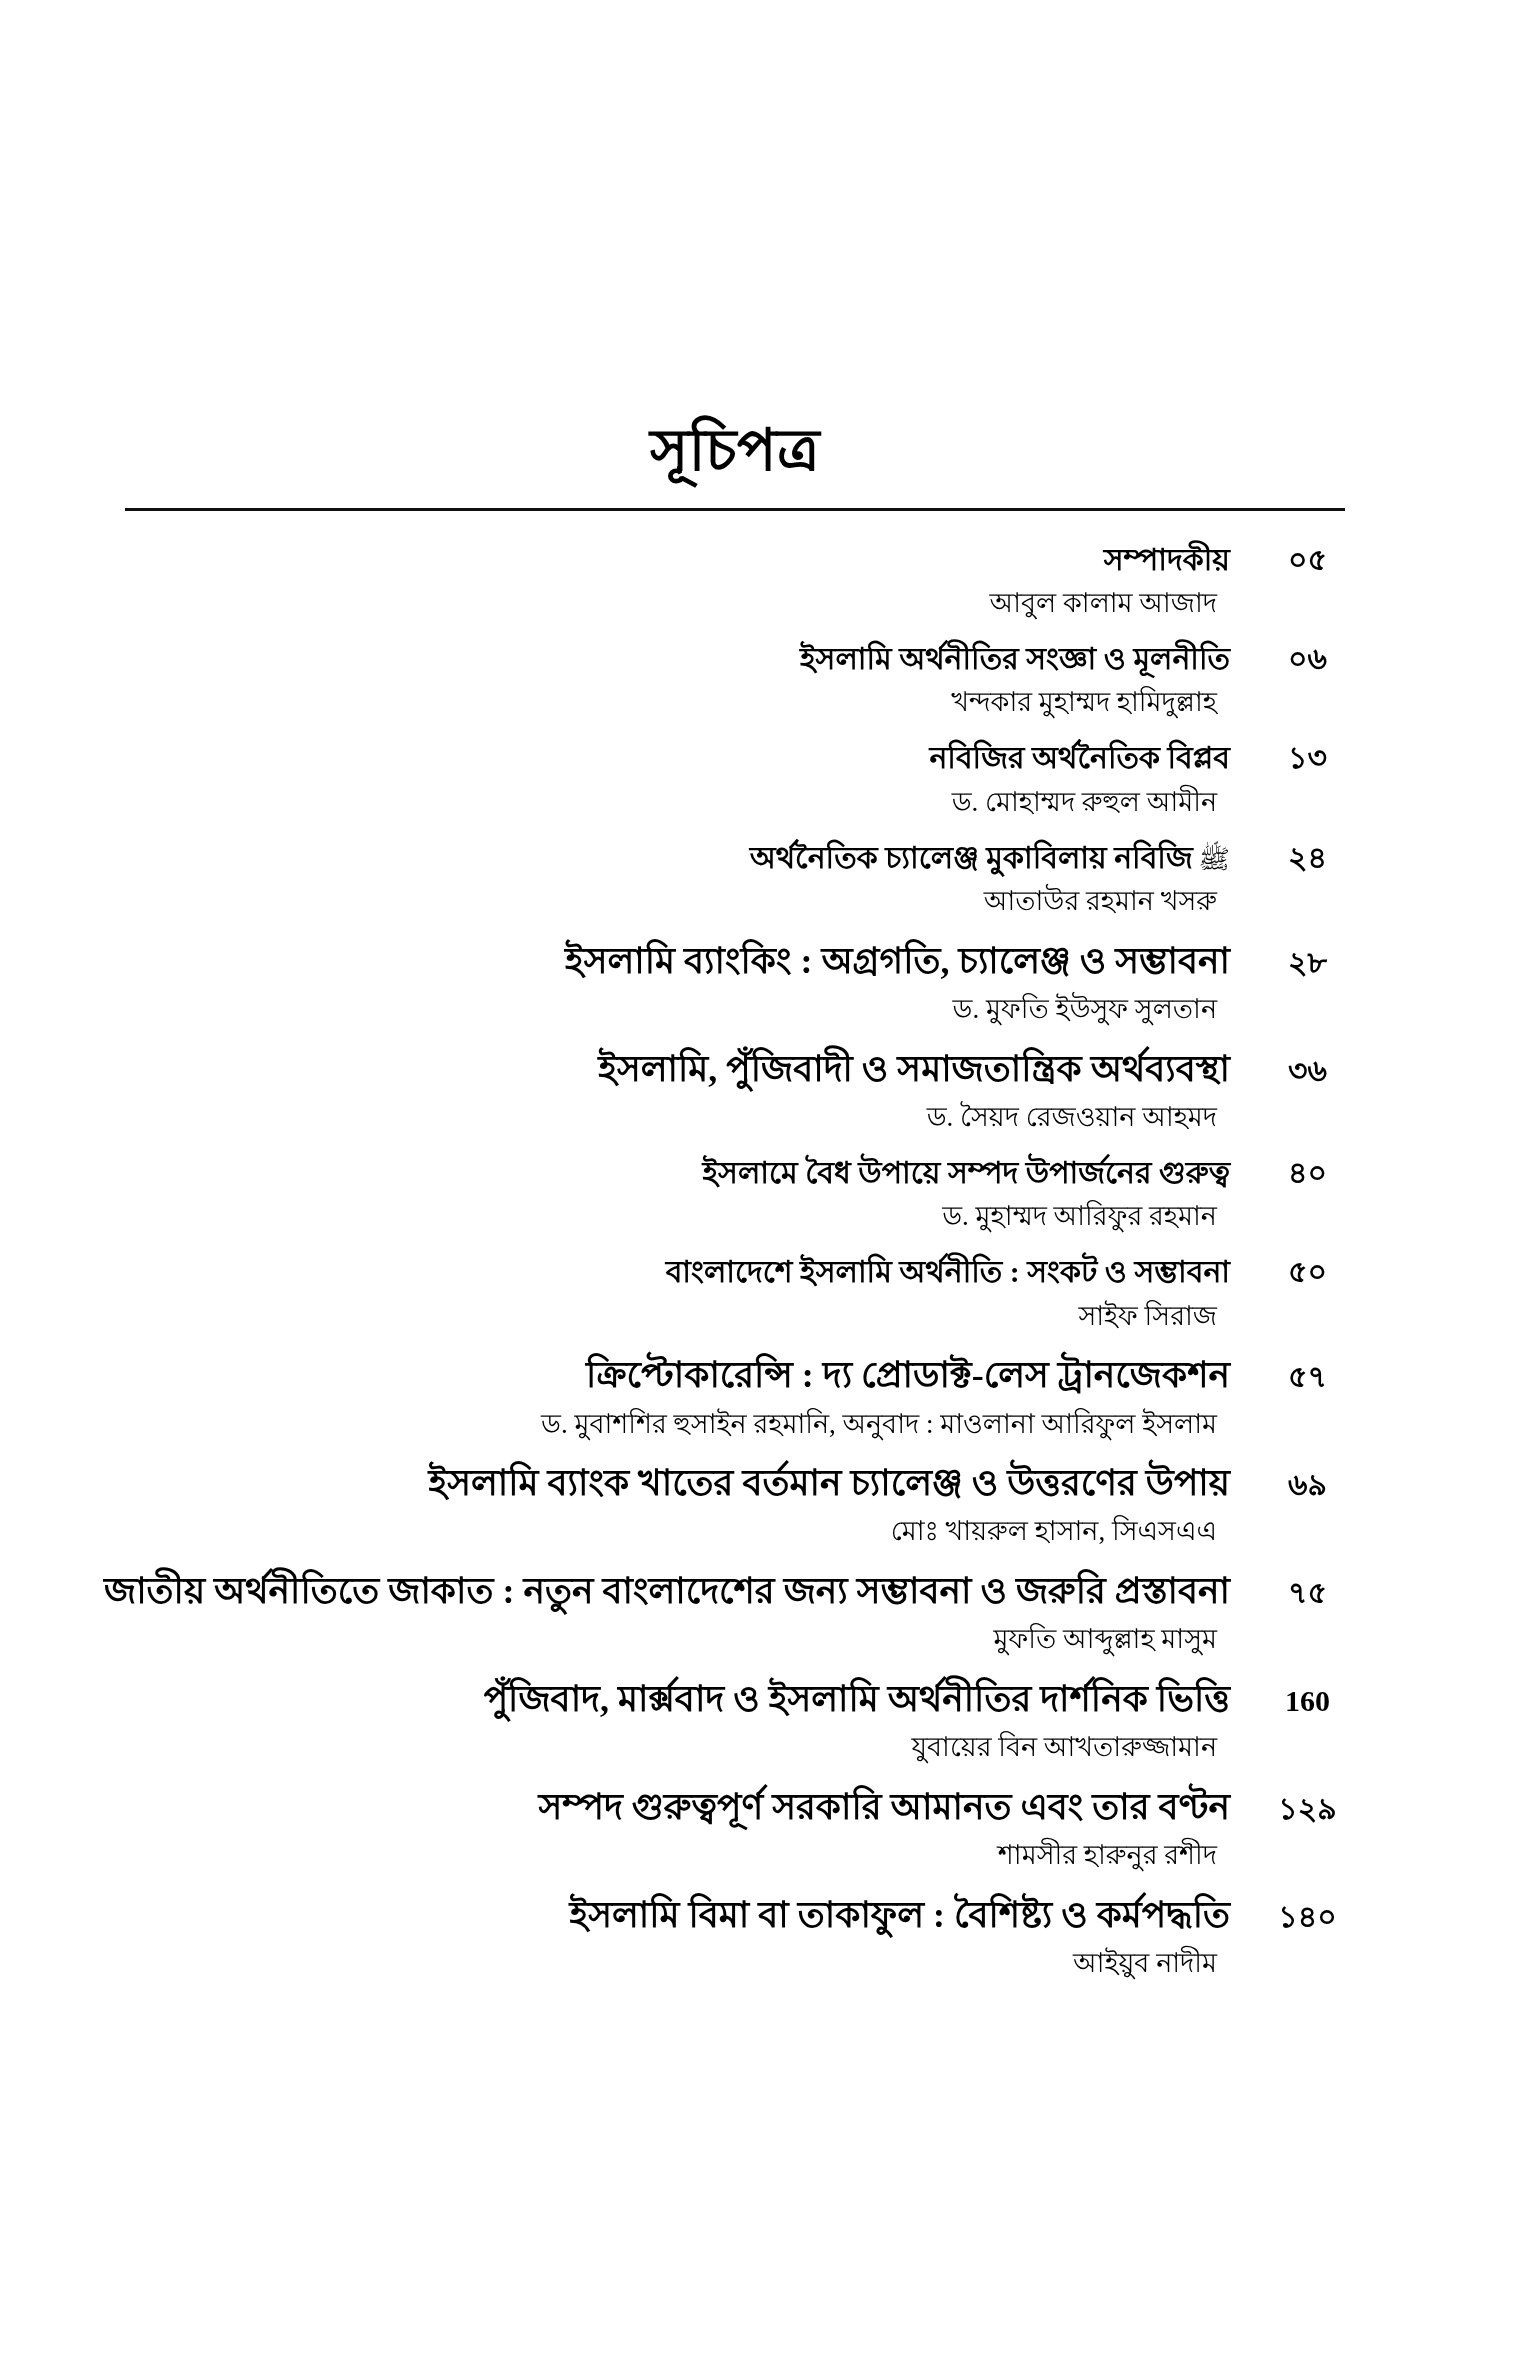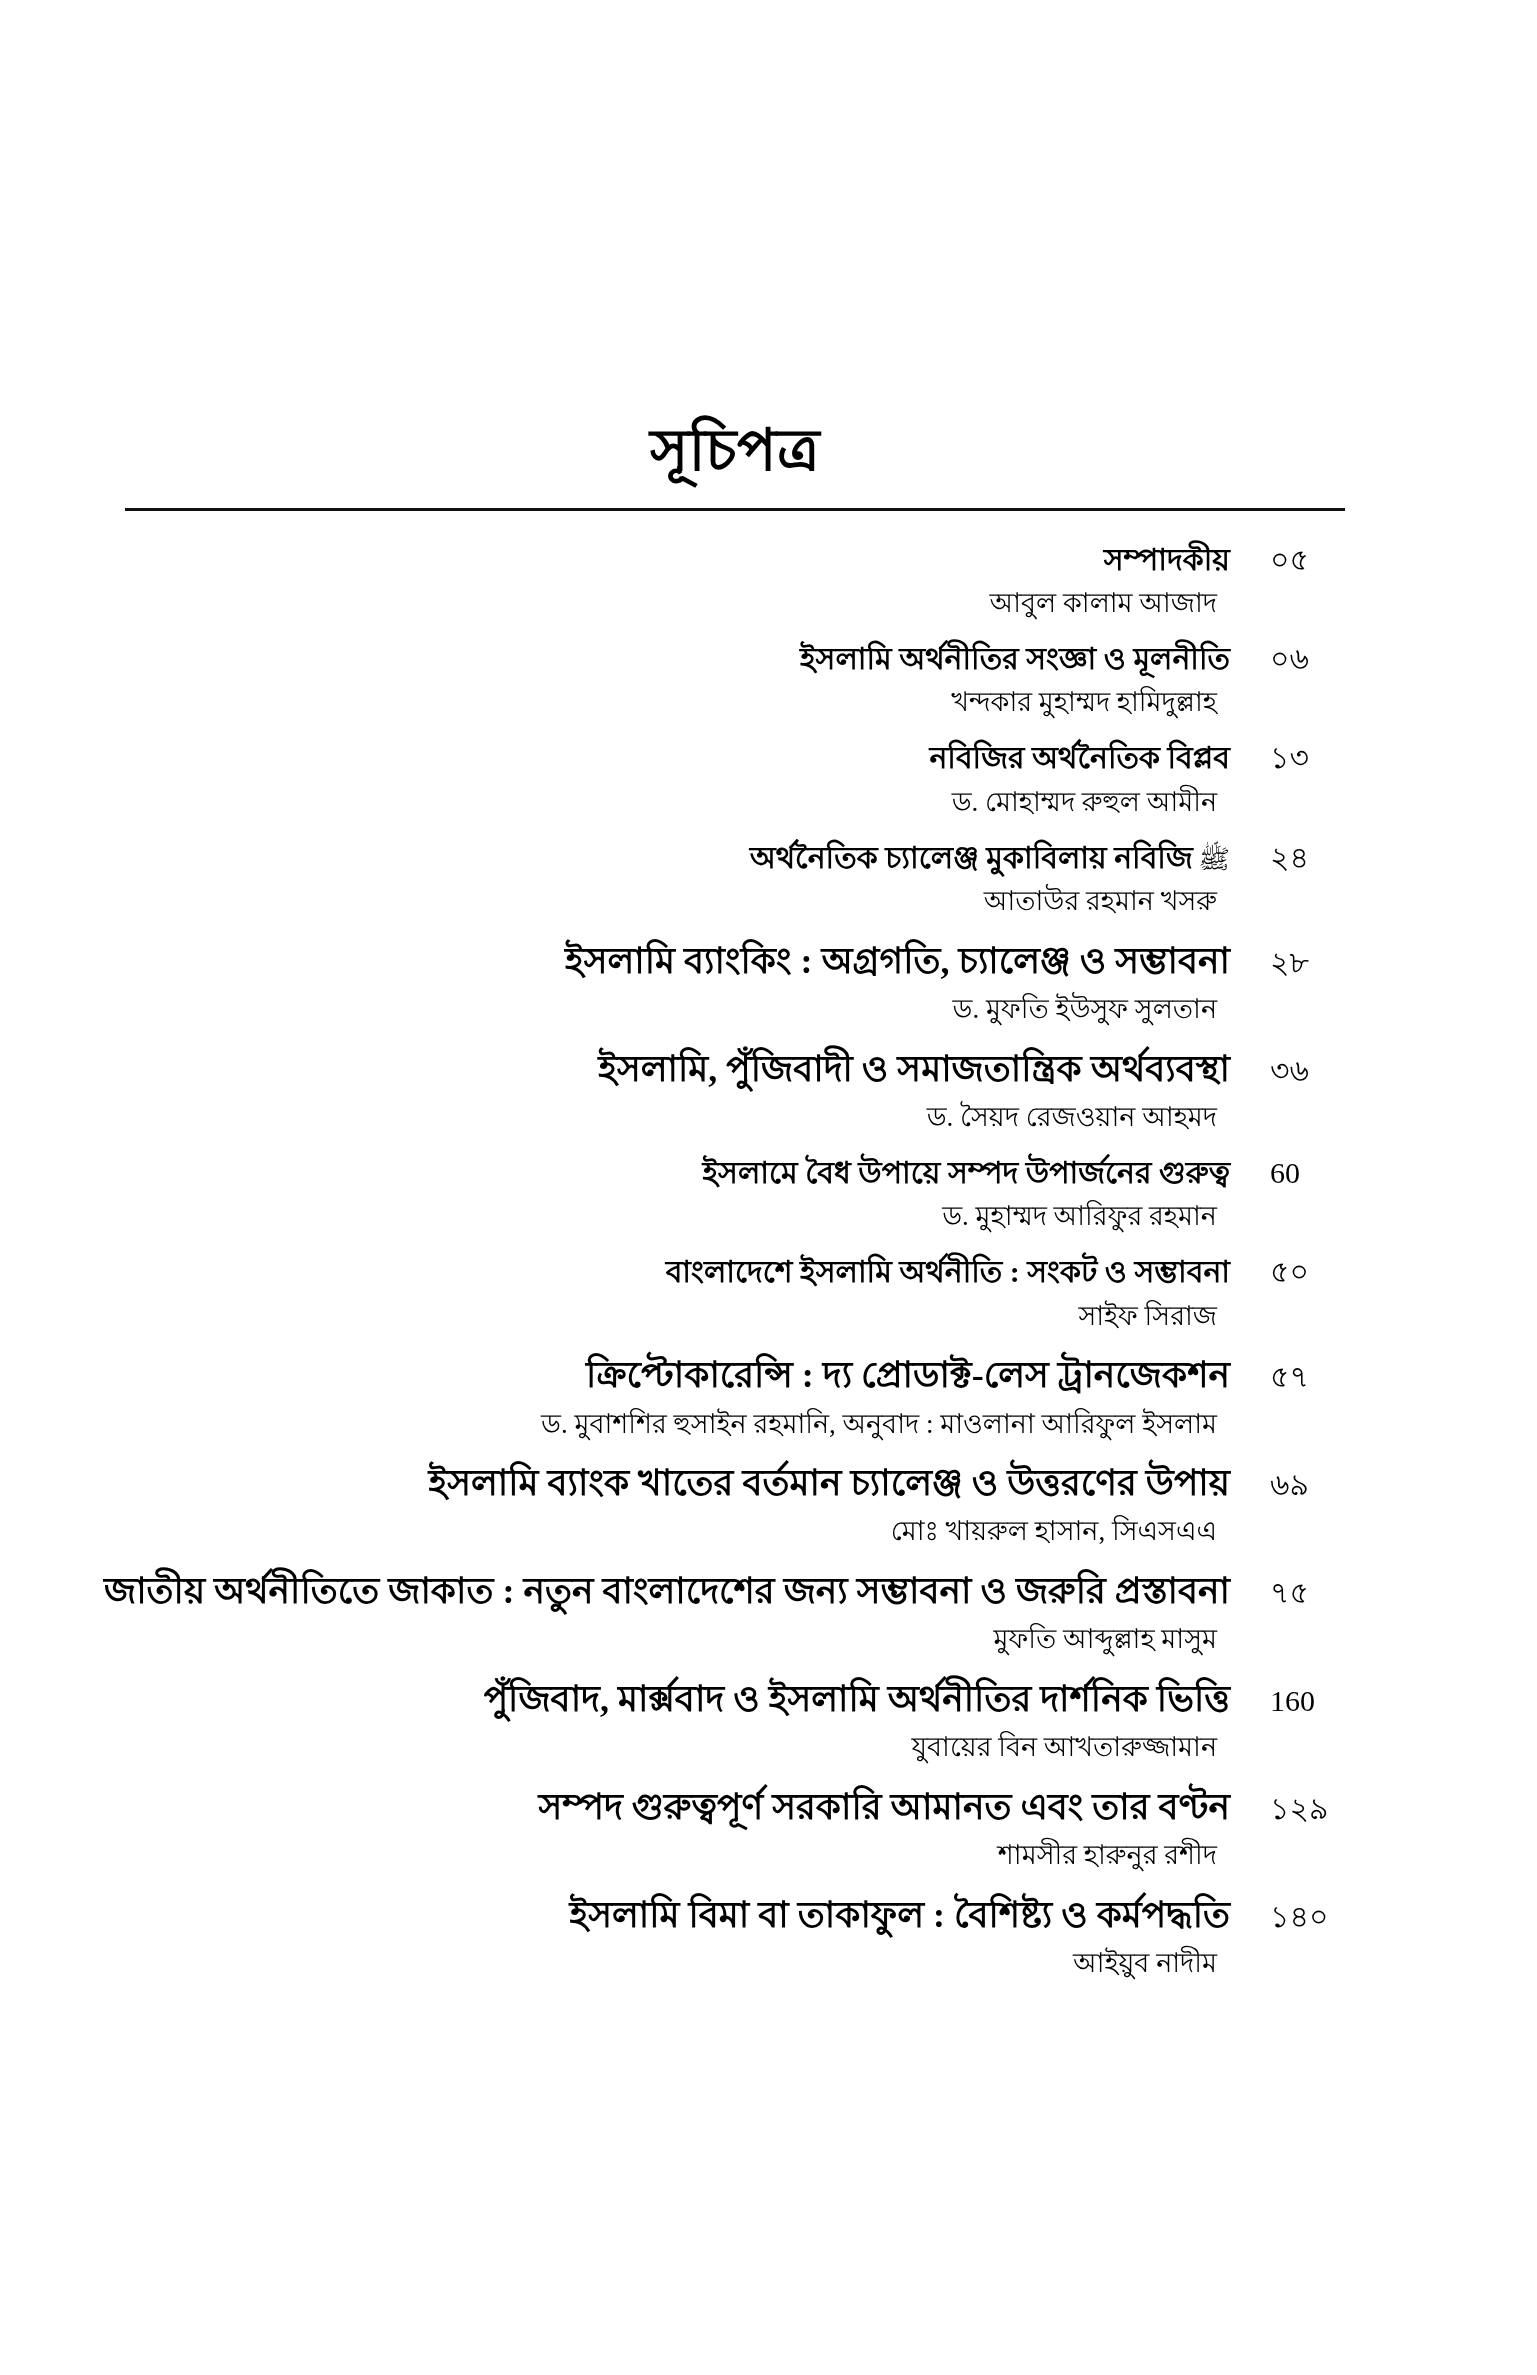--- a/index.html
+++ b/index.html
@@ -68,25 +68,25 @@
   }
   .sallallahu {
     font-size: 26px;
     font-weight: 400;
     padding-left: 5.8px;
     vertical-align: baseline;
   }
   .entry-page {
     flex: 0 0 115px;
     width: 115px;
-    text-align: left;
+    text-align: center;
     padding-left: 40px;
     box-sizing: border-box;
     font-size: 30px;
-    font-weight: 400;
+    font-weight: 700;
     line-height: 1.45;
     white-space: nowrap;
   }
   .entry-author {
     display: flex;
     justify-content: flex-end;
     width: 100%;
     gap: 13px;
   }
   .entry-author-name {
@@ -193,21 +193,21 @@
       <div class="entry-author-name">ড. সৈয়দ রেজওয়ান আহমদ</div>
       <div class="entry-author-spacer"></div>
     </div>
   </div>
 
   <div class="entry">
     <div class="entry-main">
       <div class="entry-title">
         <span>ইসলামে বৈধ উপায়ে সম্পদ উপার্জনের গুরুত্ব</span>
       </div>
-      <div class="entry-page">60</div>
+      <div class="entry-page">৪০</div>
     </div>
     <div class="entry-author">
       <div class="entry-author-name">ড. মুহাম্মদ আরিফুর রহমান</div>
       <div class="entry-author-spacer"></div>
     </div>
   </div>
 
   <div class="entry">
     <div class="entry-main">
       <div class="entry-title">

